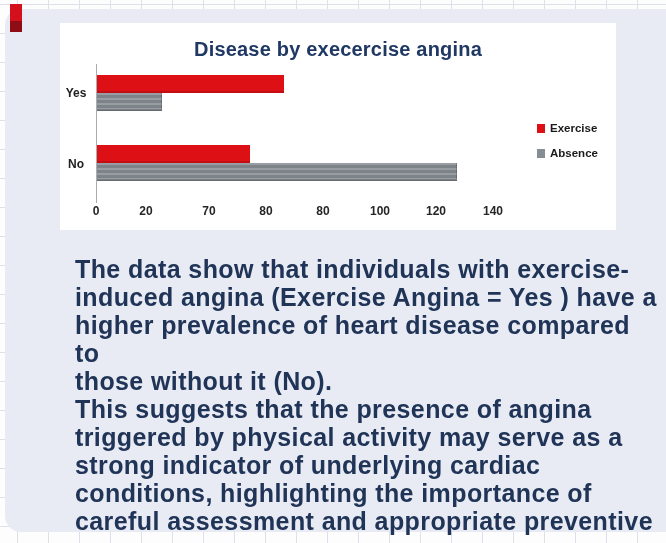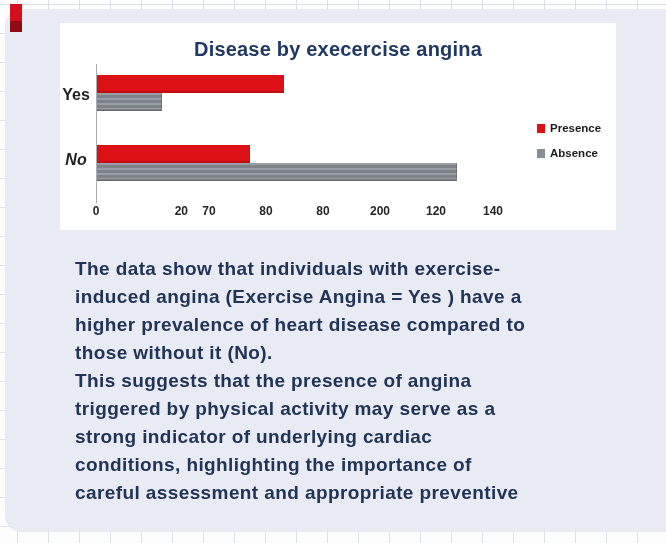--- a/index.html
+++ b/index.html
@@ -35,67 +35,67 @@
   }
   .bar{position:absolute;height:18px;}
   .bar-absence{
     background-image:repeating-linear-gradient(
       to bottom,rgba(255,255,255,.14) 0 2px,rgba(0,0,0,.07) 2px 5px);
     box-shadow:inset -1px -2px 0 rgba(0,0,0,.18);
   }
   .bar-presence{box-shadow:inset 0 -2px 0 rgba(0,0,0,.12);}
   .cat-label{
     position:absolute;left:0;width:32px;text-align:center;
-    font-size:16px;font-weight:700;color:#222222;
+    font-size:12px;font-weight:700;color:#222222;
   }
   .tick-label{
     position:absolute;top:181px;width:40px;text-align:center;
     font-size:12px;font-weight:700;color:#262626;
   }
   .legend-item{
     position:absolute;left:477px;display:flex;align-items:center;
     font-size:11.5px;font-weight:700;color:#1a1a1a;
   }
   .legend-swatch{width:8px;height:9px;margin-right:5px;display:inline-block;}
   .analysis-text{
     position:absolute;left:70px;top:246px;width:585px;z-index:2;
-    font-size:19px;line-height:28px;font-weight:700;color:#203457;
+    font-size:25px;line-height:28px;font-weight:700;color:#203457;
     letter-spacing:.4px;white-space:pre-line;
   }
 </style>
 </head>
 <body>
 
 <div class="screen">
 
   <div class="red-marker"></div>
 
   <div class="card">
 
     <div class="chart-card">
       <div class="chart-title">Disease by execercise angina</div>
       <div class="y-axis"></div>
       <div id="chart-dynamic">
           <div class="cat-label" style="top: 63px;">Yes</div>
           <div class="bar bar-presence" style="left: 37px; top: 52px; width: 187px; background-color: rgb(221, 16, 22);"></div>
           <div class="bar bar-absence" style="left: 37px; top: 70px; width: 65px; background-color: rgb(134, 141, 147);"></div>
-          <div class="cat-label" style="top: 128px; font-style: italic;">No</div>
+          <div class="cat-label" style="top: 134px;">No</div>
           <div class="bar bar-presence" style="left: 37px; top: 122px; width: 153px; background-color: rgb(221, 16, 22);"></div>
           <div class="bar bar-absence" style="left: 37px; top: 140px; width: 360px; background-color: rgb(134, 141, 147);"></div>
           <div class="tick-label" style="left: 16px;">0</div>
-          <div class="tick-label" style="left: 88px; text-align: right;">20</div>
+          <div class="tick-label" style="left: 66px;">20</div>
           <div class="tick-label" style="left: 129px;">70</div>
           <div class="tick-label" style="left: 186px;">80</div>
           <div class="tick-label" style="left: 243px;">80</div>
-          <div class="tick-label" style="left: 300px;">200</div>
+          <div class="tick-label" style="left: 300px;">100</div>
           <div class="tick-label" style="left: 356px;">120</div>
           <div class="tick-label" style="left: 413px;">140</div>
           <div class="legend-item" style="top: 99px;">
             <span class="legend-swatch" style="background-color: rgb(221, 16, 22);"></span>
-            <span>Presence</span>
+            <span>Exercise</span>
           </div>
           <div class="legend-item" style="top: 124px; align-items: center;">
             <span class="legend-swatch" style="background-color: rgb(134, 141, 147);"></span>
             <span>Absence</span>
           </div>
         </div>
     </div>
 
     <div class="analysis-text">The data show that individuals with exercise-
 induced angina (Exercise Angina = Yes ) have a

